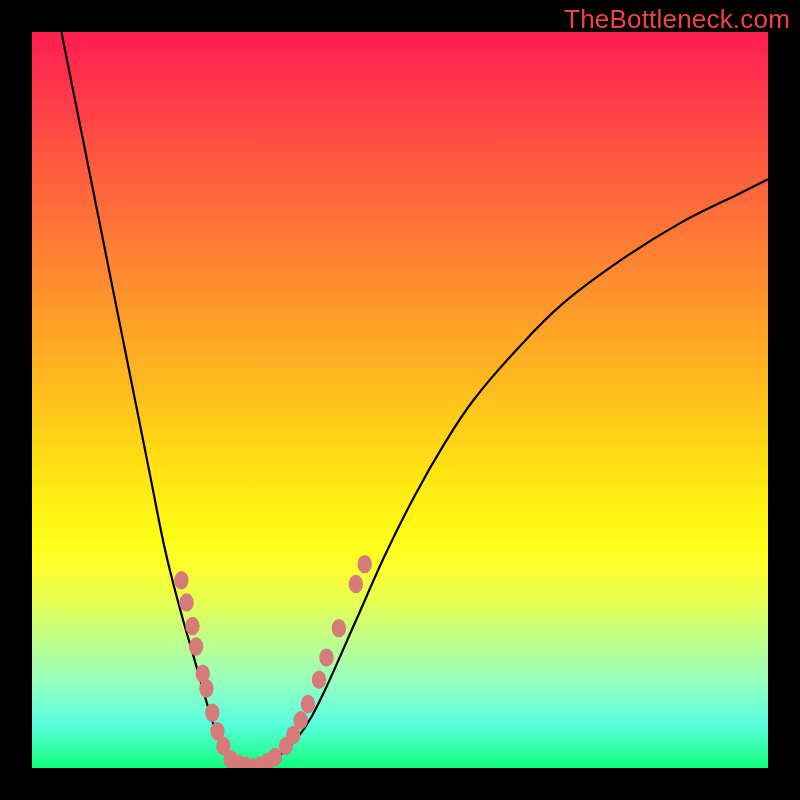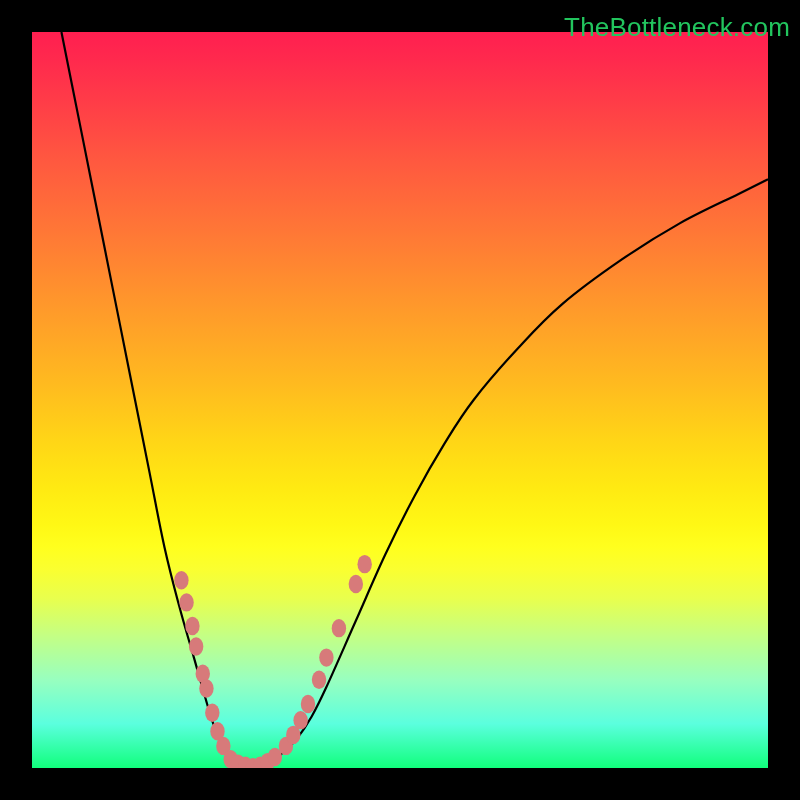--- a/index.html
+++ b/index.html
@@ -12,23 +12,23 @@
     overflow: hidden;
   }
   .frame {
     position: relative;
     width: 800px;
     height: 800px;
     background: #000;
   }
   .watermark {
     position: absolute;
-    top: 12px;
+    top: 4px;
     right: 10px;
-    color: #22c55e;
+    color: #ef4444;
     font-size: 26px;
     font-weight: 400;
     letter-spacing: 0.2px;
     z-index: 30;
   }
   .plot-area {
     position: absolute;
     left: 32px;
     top: 32px;
     width: 736px;

